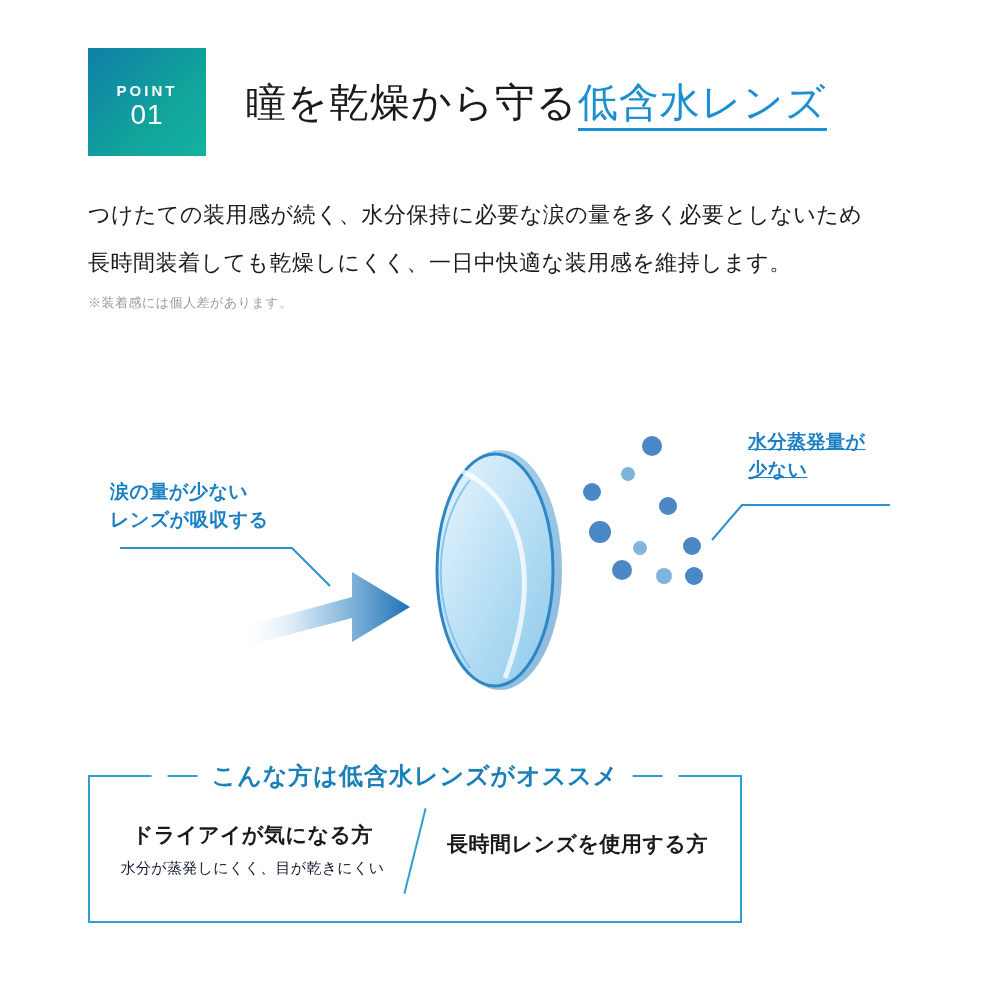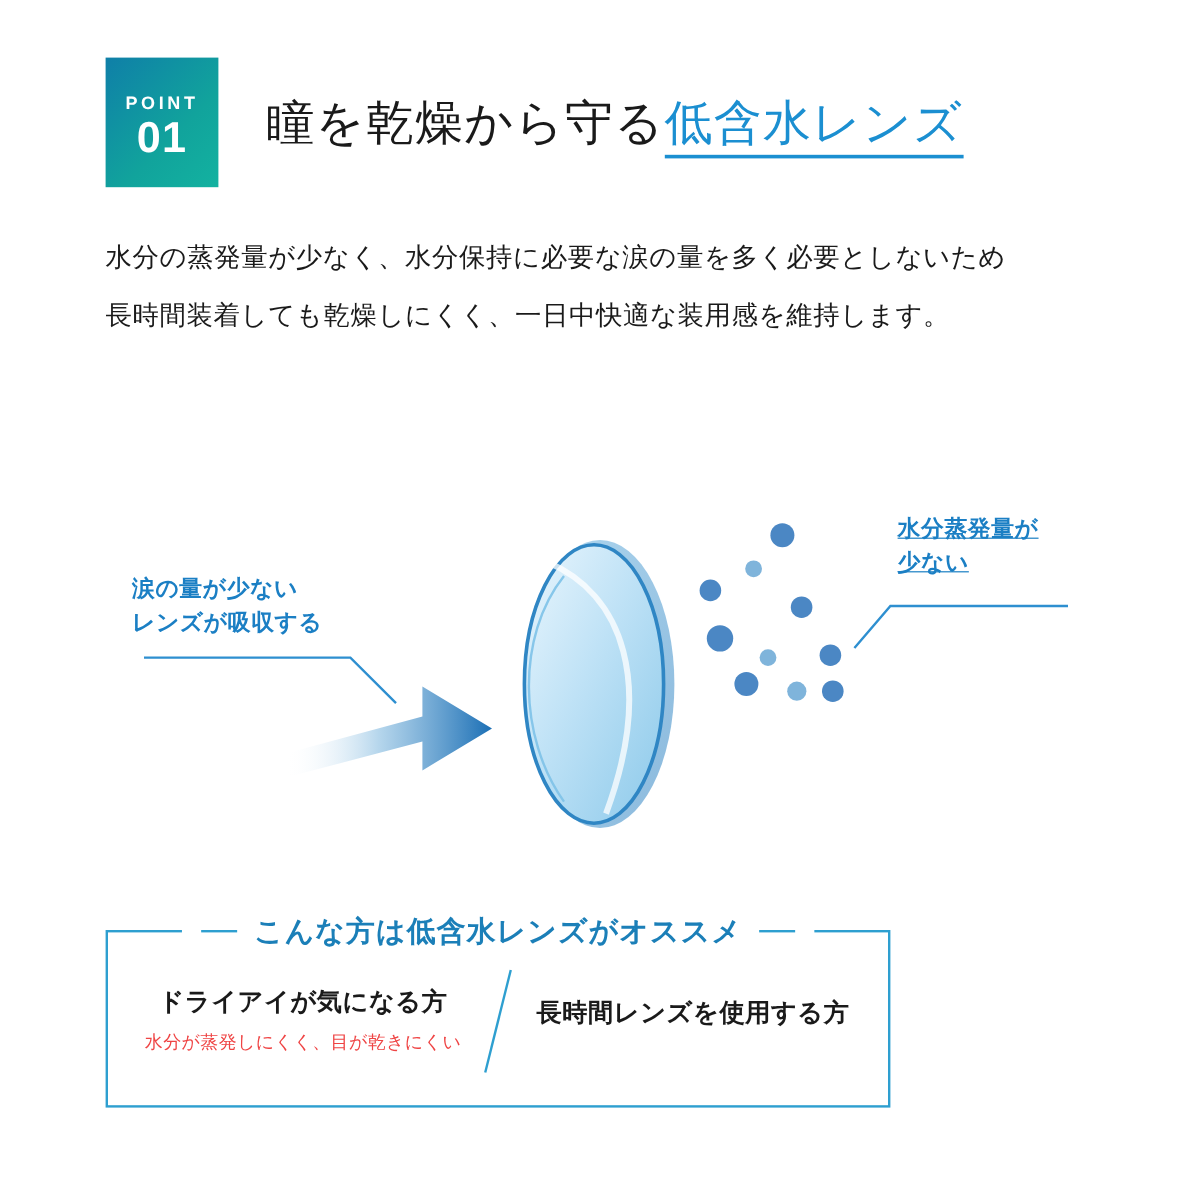--- a/index.html
+++ b/index.html
@@ -18,41 +18,41 @@
 
   
   .header {
     position: absolute;
     left: 88px;
     top: 48px;
     display: flex;
     align-items: center;
   }
   .point-badge {
-    width: 94px;
+    width: 118px;
     height: 108px;
     background: linear-gradient(135deg, #0f7fa8 0%, #11a39c 60%, #13b2a0 100%);
     color: #ffffff;
     display: flex;
     flex-direction: column;
     align-items: center;
     justify-content: center;
     box-sizing: border-box;
     padding-top: 6px;
   }
   .point-badge .p-label {
     font-size: 15px;
     letter-spacing: 3px;
     font-weight: bold;
     margin-bottom: 2px;
   }
   .point-badge .p-num {
-    font-size: 36px;
+    font-size: 28px;
     line-height: 1;
-    font-weight: 700;
+    font-weight: 400;
     letter-spacing: 1px;
   }
   .headline {
     margin-left: 40px;
     font-size: 40px;
     font-weight: normal;
     letter-spacing: 1px;
     white-space: nowrap;
   }
   .headline .dark { color: #1a1a1a; }
@@ -149,21 +149,21 @@
   .rec-col h4 {
     margin: 0 0 10px 0;
     font-size: 21px;
     font-weight: bold;
     color: #1a1a1a;
     letter-spacing: 0.5px;
   }
   .rec-col p {
     margin: 0;
     font-size: 15px;
-    color: #ef4444;
+    color: #0f172a;
     letter-spacing: 0.3px;
   }
   .rec-divider {
     position: absolute;
     left: 50%;
     top: 30px;
     width: 2px;
     height: 88px;
     background: #2e9fd0;
     transform: translateX(-50%) rotate(14deg);
@@ -176,22 +176,23 @@
   <div class="point-badge">
     <div class="p-label">POINT</div>
     <div class="p-num">01</div>
   </div>
   <div class="headline">
     <span class="dark">瞳を乾燥から守る</span><span class="accent">低含水レンズ</span>
   </div>
 </div>
 
 <div class="body-copy">
-  <p>水分の蒸発量が少なく、水分保持に必要な涙の量を多く必要としないため</p>
+  <p>つけたての装用感が続く、水分保持に必要な涙の量を多く必要としないため</p>
   <p>長時間装着しても乾燥しにくく、一日中快適な装用感を維持します。</p>
+  <div class="note">※装着感には個人差があります。</div>
 </div>
 
 <div class="illustration">
 
   <svg width="1000" height="330" viewBox="0 0 1000 330">
     <defs>
       <linearGradient id="lensGrad" x1="0" y1="0" x2="1" y2="1">
         <stop offset="0%" stop-color="#eaf6fd"></stop>
         <stop offset="45%" stop-color="#bfe2f6"></stop>
         <stop offset="100%" stop-color="#8cc9ea"></stop>

